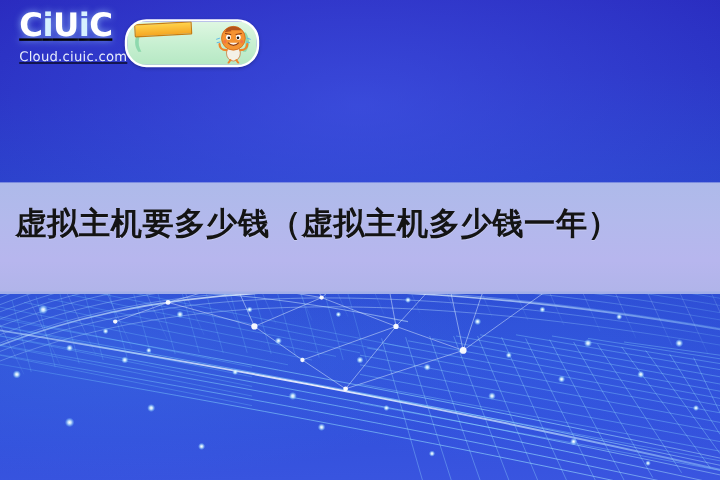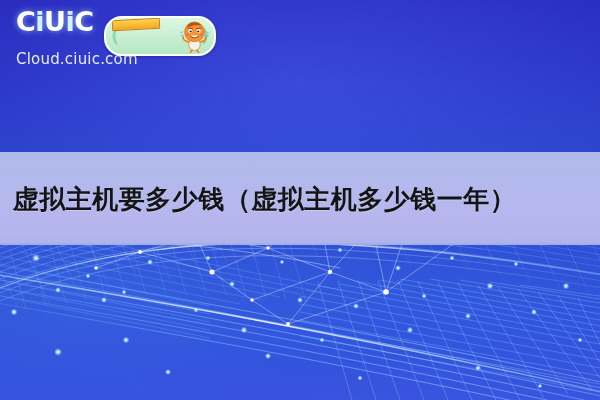--- a/index.html
+++ b/index.html
@@ -68,21 +68,21 @@
     content: "";
     position: absolute;
     left: 0; right: 0; bottom: 0;
     height: 2px;
     background: rgba(150,170,230,0.55);
   }
 
   #title-text {
     position: absolute;
     left: 0;
-    top: 153px;
+    top: 140px;
     width: 529px;
     height: 93px;
     display: flex;
     align-items: center;
     justify-content: center;
     color: #141414;
     font-family: "DejaVu Sans", "Liberation Sans", sans-serif;
     font-weight: bold;
     font-size: 26px;
     letter-spacing: 0.5px;
@@ -103,23 +103,23 @@
     font-size: 27px;
     line-height: 28px;
     color: #ffffff;
     letter-spacing: -0.5px;
     text-shadow: 0 0 6px rgba(170,220,255,0.7);
   }
   #logo-wordmark .accent {
     color: #d8f2ff;
   }
   #logo-sub {
-    margin-top: 18px;
+    margin-top: 6px;
     font-family: "DejaVu Sans", "Liberation Sans", sans-serif;
-    font-size: 15px;
+    font-size: 11px;
     line-height: 11px;
     color: #e8eefc;
     letter-spacing: 0.2px;
   }
 
   
   #badge {
     position: absolute;
     left: 104px;
     top: 16px;
@@ -183,21 +183,21 @@
 
   
   #mesh-svg, #net-svg, #dots-svg {
     position: absolute;
     left: 0;
     top: 0;
   }
 
   
   #title-band, #title-text { z-index: 6; }
-  #logo-block, #badge { z-index: 8; }
+  #logo-block, #badge { z-index: 8; text-decoration: underline; }
   #mesh-svg { z-index: 3; }
   #net-svg { z-index: 4; }
   #dots-svg { z-index: 5; }
 </style>
 </head>
 <body>
 
 <div id="banner">
 
   <div class="bg-layer">

